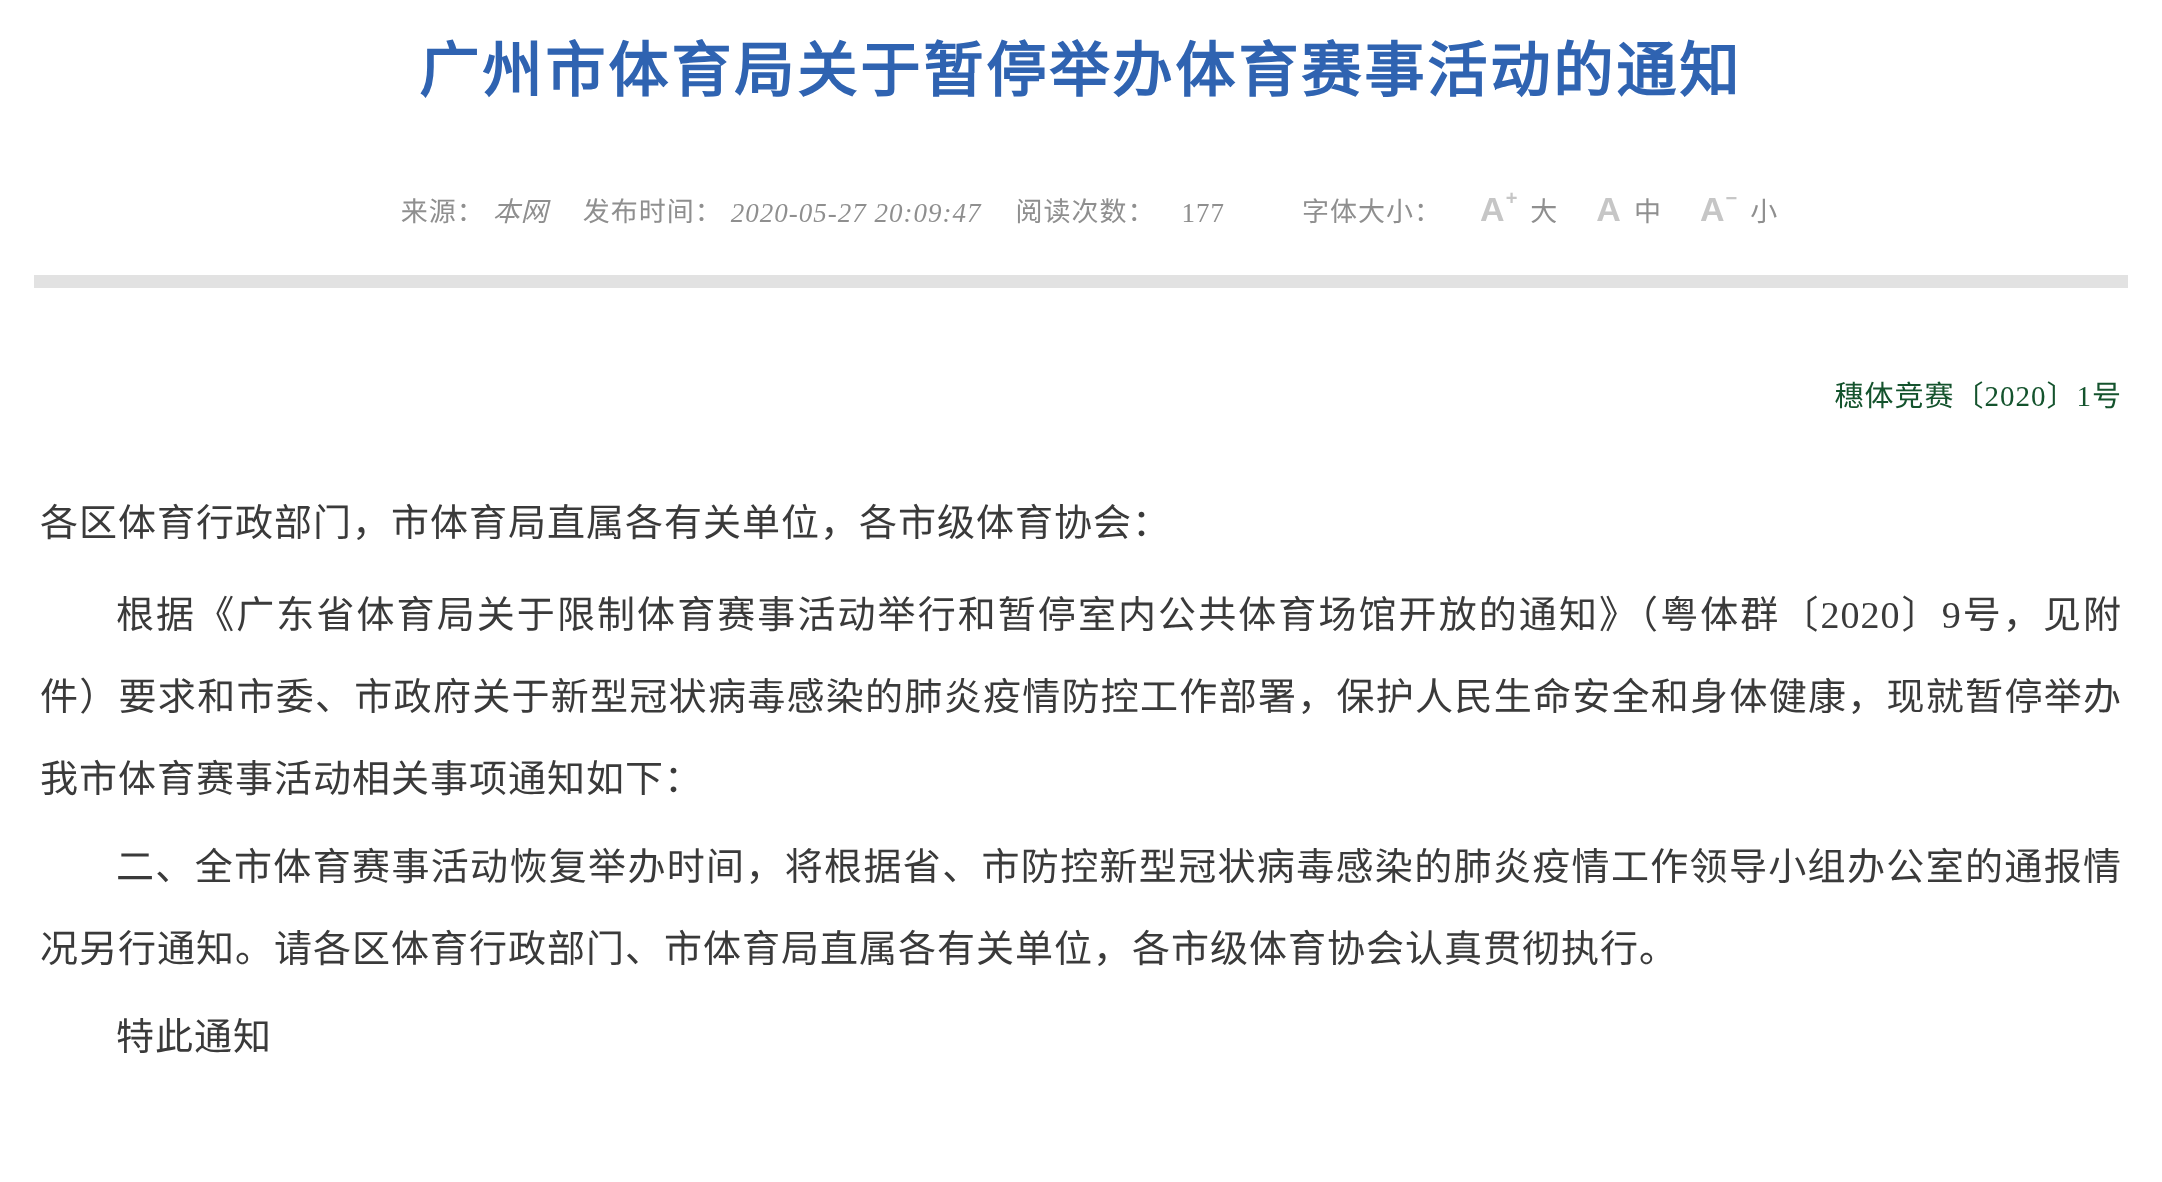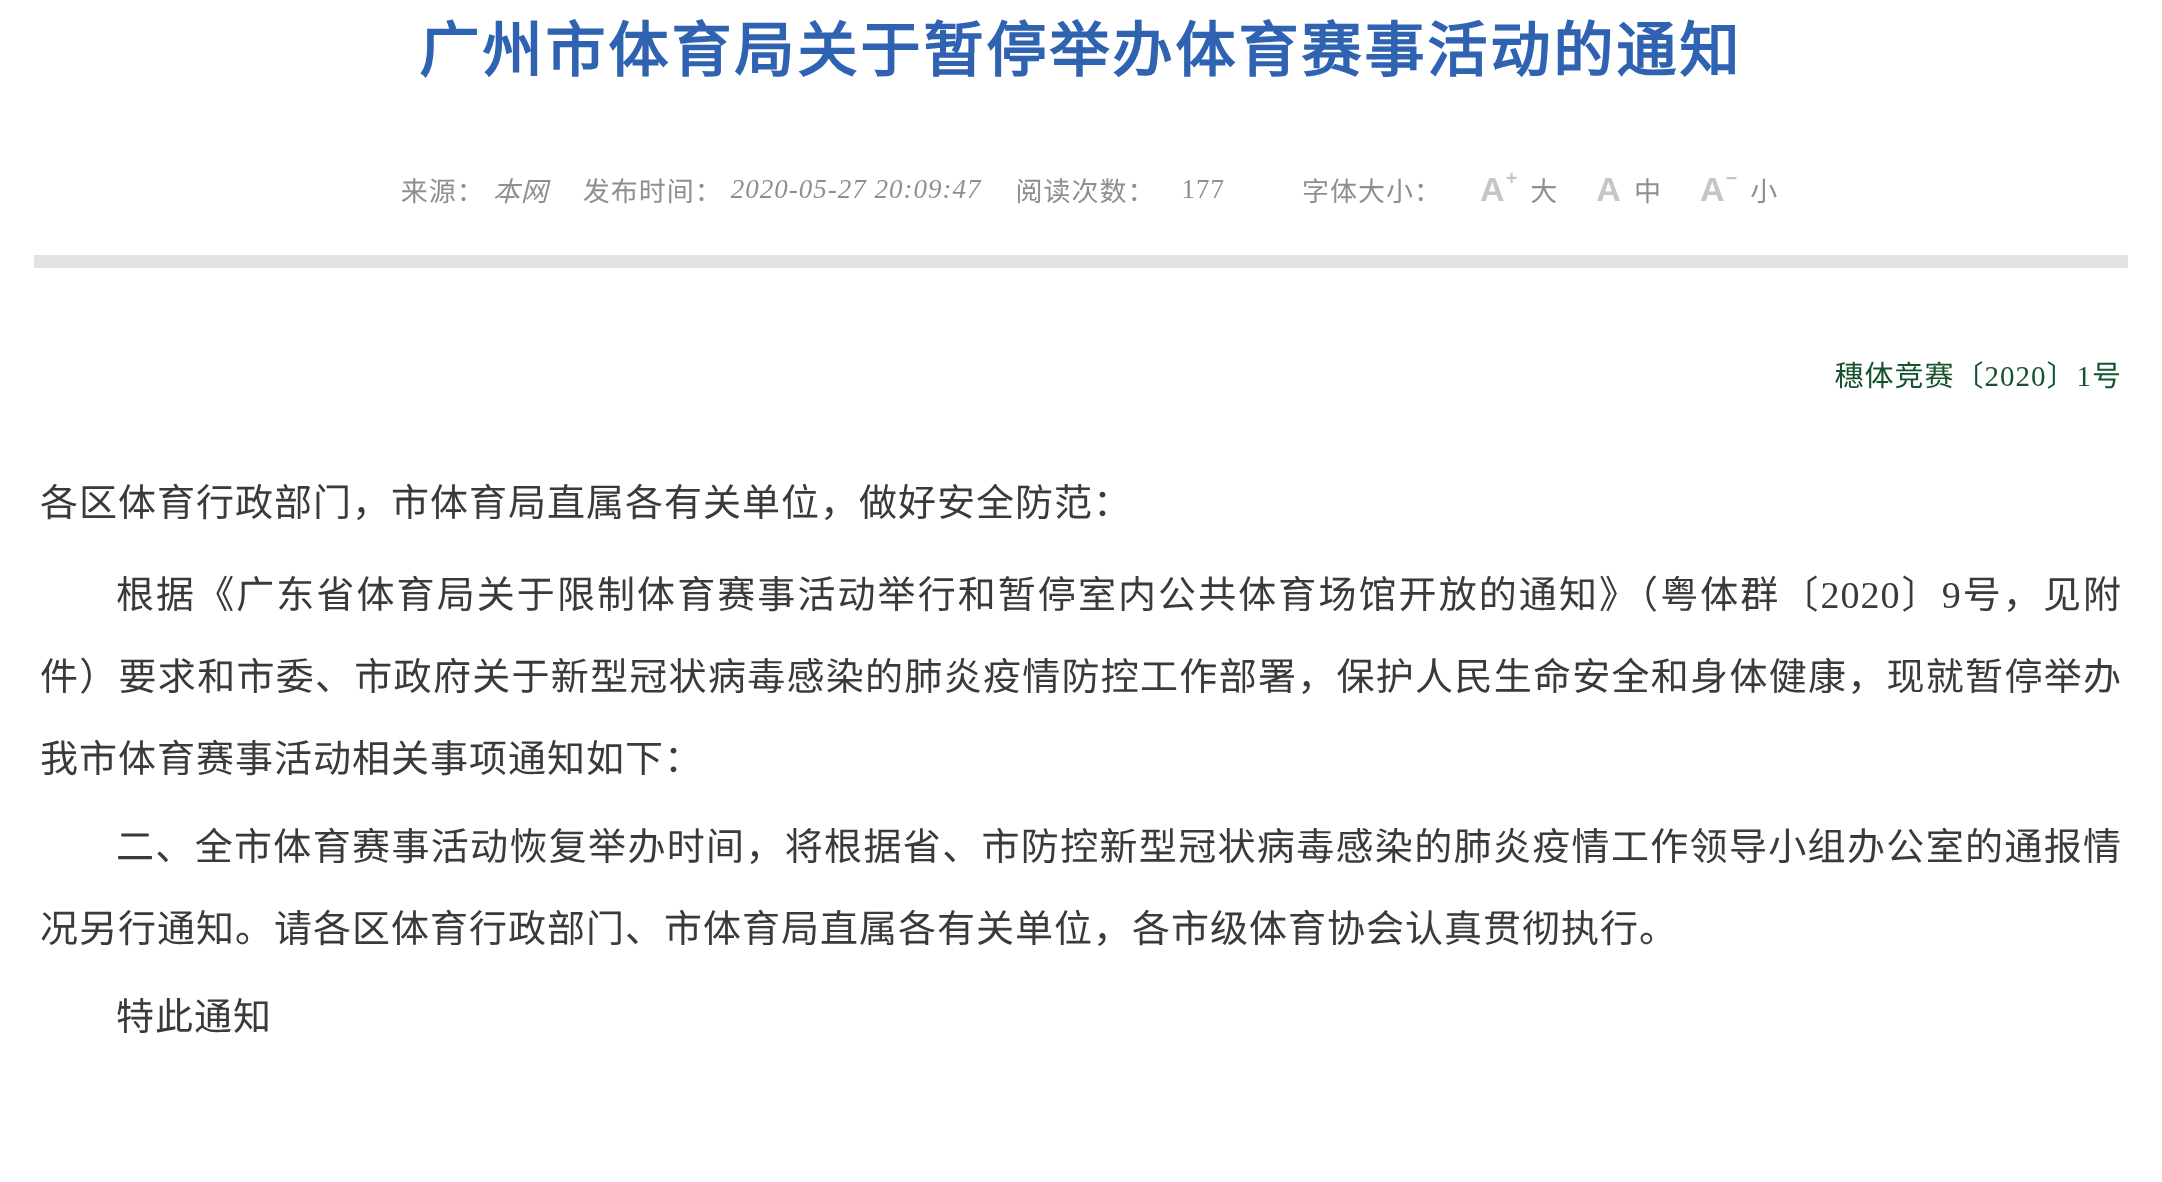--- a/index.html
+++ b/index.html
@@ -8,39 +8,39 @@
     width: 2162px;
     height: 1182px;
     overflow: hidden;
     font-family: "Liberation Serif", "DejaVu Serif", serif;
     color: #3a3a3a;
     position: relative;
   }
   .page { width: 100%; height: 100%; background: #ffffff; }
 
   
-  .header { padding-top: 18px; text-align: center; }
+  .header { padding-top: 38px; text-align: center; }
   .title {
     color: #2f63b1;
     font-size: 60px;
     font-weight: bold;
     letter-spacing: 3px;
     line-height: 1.1;
     font-family: "Liberation Serif", "DejaVu Serif", serif;
   }
   .meta {
     margin-top: 86px;
     display: flex;
     justify-content: center;
     align-items: center;
     font-size: 27px;
     color: #8f8f8f;
     letter-spacing: 1px;
   }
-  .meta-item { display: inline-flex; align-items: center; margin: 0 17px; }
+  .meta-item { display: inline-flex; align-items: flex-end; margin: 0 17px; }
   .meta-item .value { margin-left: 8px; font-style: italic; }
   .meta-item .value-wide { margin-left: 26px; }
   .meta-fontsize { margin-left: 60px; display: inline-flex; align-items: flex-end; }
   .font-btn {
     display: inline-flex;
     align-items: baseline;
     margin-left: 38px;
     cursor: pointer;
     text-decoration: none;
     color: #8f8f8f;
@@ -128,20 +128,20 @@
         </a>
       </span>
     </div>
   </header>
 
   <div class="divider"></div>
 
   <main class="content">
     <div class="doc-number">穗体竞赛〔2020〕1号</div>
 
-    <p class="salutation">各区体育行政部门，市体育局直属各有关单位，做好安全防范：</p>
+    <p class="salutation">各区体育行政部门，市体育局直属各有关单位，各市级体育协会：</p>
 
     <p class="para">根据《广东省体育局关于限制体育赛事活动举行和暂停室内公共体育场馆开放的通知》（粤体群〔2020〕9号，见附件）要求和市委、市政府关于新型冠状病毒感染的肺炎疫情防控工作部署，保护人民生命安全和身体健康，现就暂停举办我市体育赛事活动相关事项通知如下：</p>
     <p class="para">二、全市体育赛事活动恢复举办时间，将根据省、市防控新型冠状病毒感染的肺炎疫情工作领导小组办公室的通报情况另行通知。请各区体育行政部门、市体育局直属各有关单位，各市级体育协会认真贯彻执行。</p>
     <p class="para">特此通知</p>
   </main>
 
 </div>
 
 </body></html>

